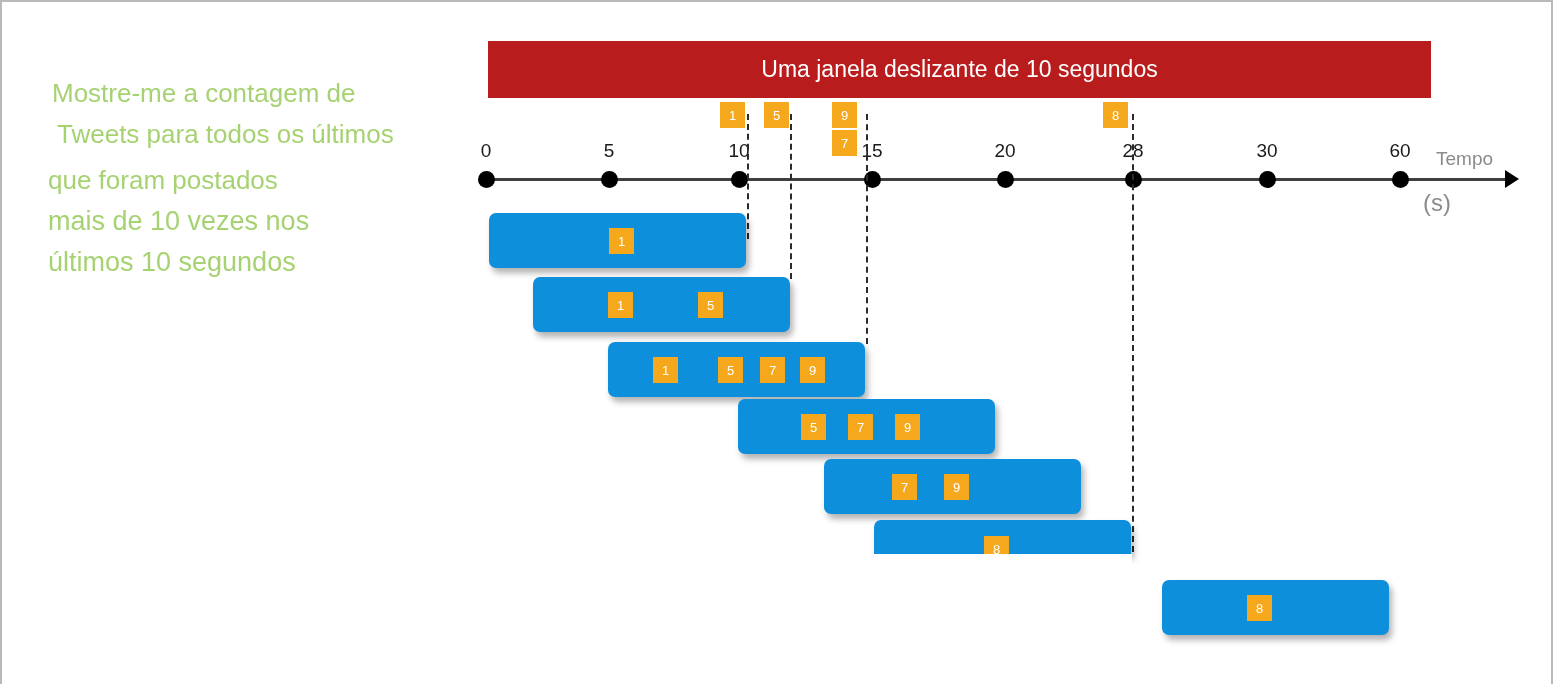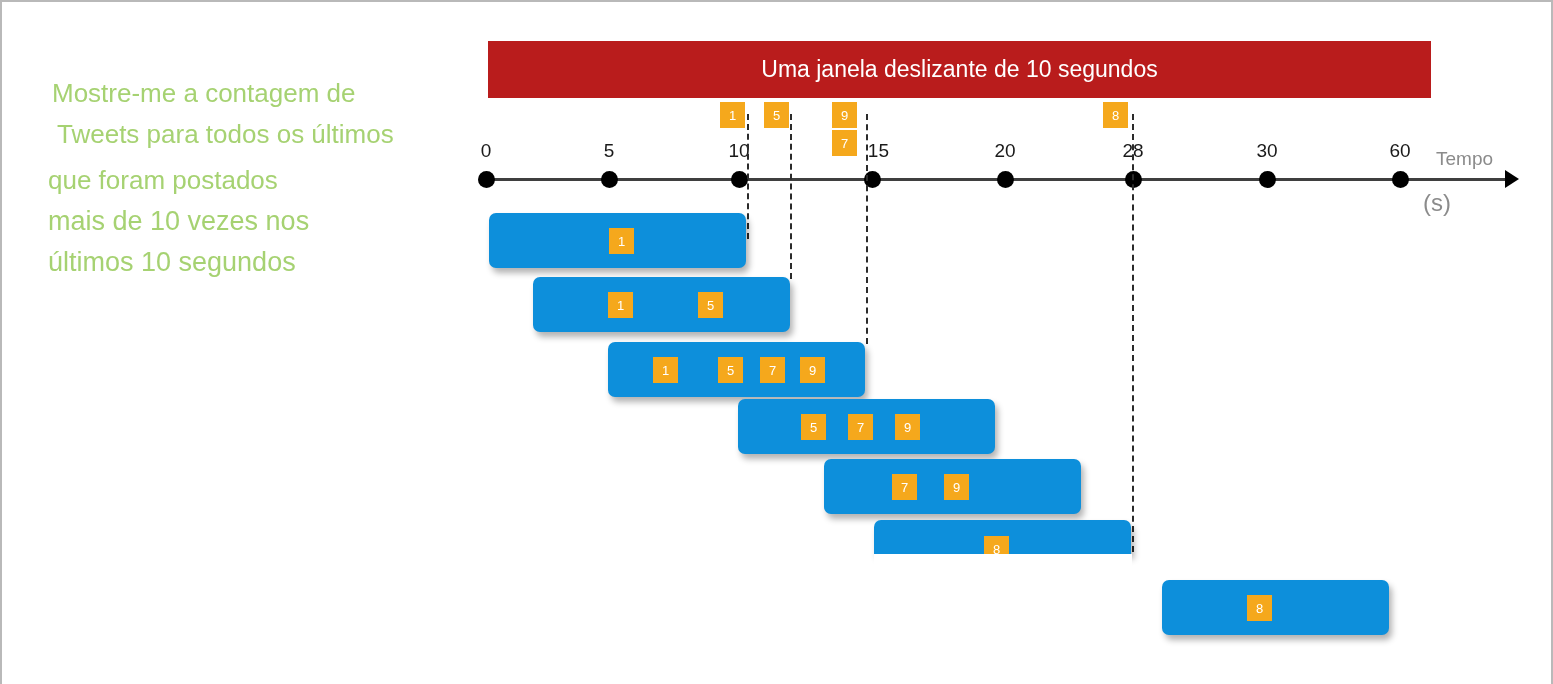--- a/index.html
+++ b/index.html
@@ -112,21 +112,21 @@
   <div class="axis-title axis-title-main">Tempo</div>
   <div class="axis-title axis-title-unit">(s)</div>
   <div id="ticks-layer">
       <div class="tick-dot" style="left: 476px;"></div>
       <div class="tick-label" style="left: 467px;">0</div>
       <div class="tick-dot" style="left: 599px;"></div>
       <div class="tick-label" style="left: 590px;">5</div>
       <div class="tick-dot" style="left: 729px;"></div>
       <div class="tick-label" style="left: 720px;">10</div>
       <div class="tick-dot" style="left: 862px;"></div>
-      <div class="tick-label" style="left: 853px; text-align: right;">15</div>
+      <div class="tick-label" style="left: 853px;">15</div>
       <div class="tick-dot" style="left: 995px;"></div>
       <div class="tick-label" style="left: 986px;">20</div>
       <div class="tick-dot" style="left: 1123px;"></div>
       <div class="tick-label" style="left: 1114px;">28</div>
       <div class="tick-dot" style="left: 1257px;"></div>
       <div class="tick-label" style="left: 1248px;">30</div>
       <div class="tick-dot" style="left: 1390px;"></div>
       <div class="tick-label" style="left: 1381px;">60</div>
     </div>
 

